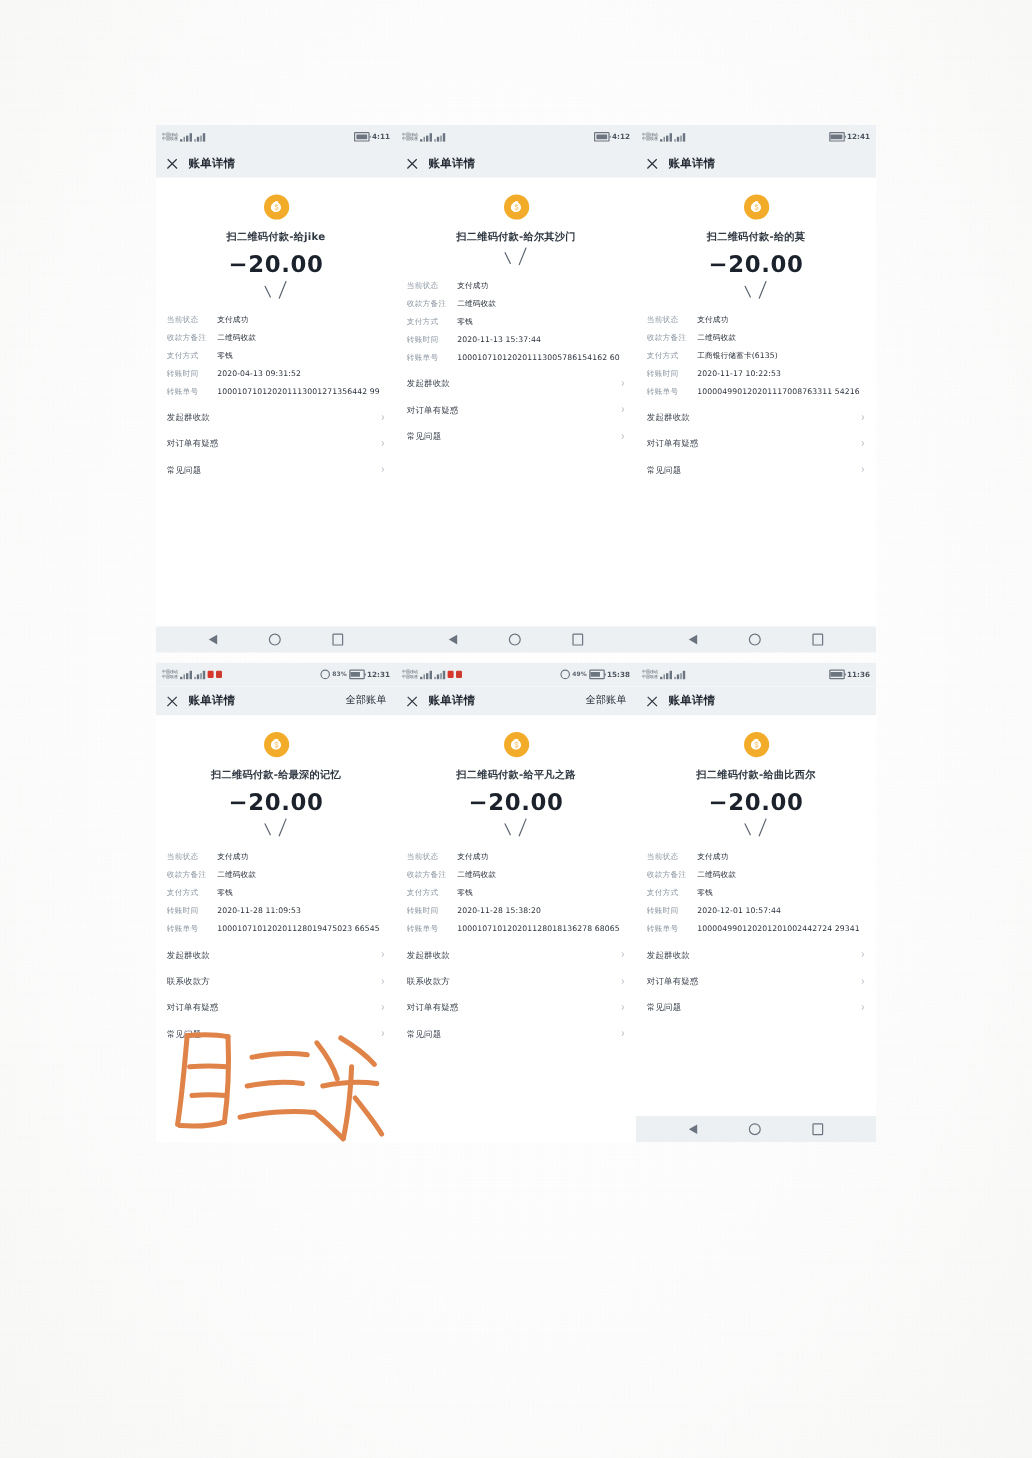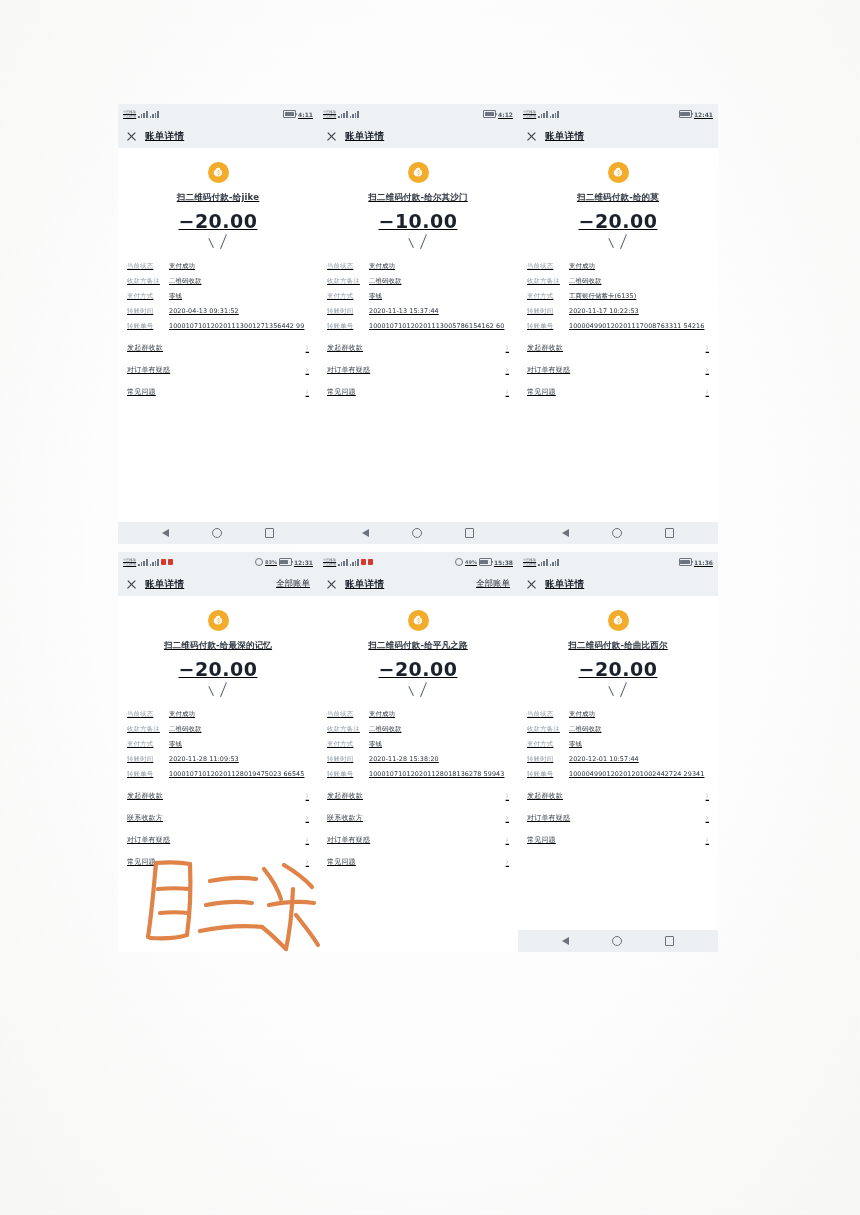--- a/index.html
+++ b/index.html
@@ -26,24 +26,23 @@
     inset: 0;
     pointer-events: none;
     opacity: .35;
     background-image:
       repeating-linear-gradient(0deg, rgba(0,0,0,0.012) 0 1px, rgba(0,0,0,0) 1px 3px),
       repeating-linear-gradient(90deg, rgba(0,0,0,0.010) 0 1px, rgba(0,0,0,0) 1px 4px);
   }
 
   .grid {
     position: absolute;
-    left: 118px;
+    left: 130px;
     top: 104px;
     width: 600px;
-    text-decoration: underline;
   }
 
   .row {
     position: relative;
     display: flex;
     flex-direction: row;
   }
   .row-top { height: 440px; }
   .row-bottom { height: 400px; margin-top: 8px; }
 
@@ -463,21 +462,20 @@
         <div class="screen-body">
           <div class="bag-wrap">
             <div class="bag">
               <svg width="13" height="13" viewBox="0 0 24 24">
                 <path d="M9.2 4.2c0-.6.6-1 1.4-1h2.8c.8 0 1.4.4 1.4 1 0 .5-.4.9-1 1.2 2.9 1.2 5 4 5 7.2 0 4-3.3 7-7.8 7S3.2 16.6 3.2 12.6c0-3.2 2.1-6 5-7.2-.6-.3-1-.7-1-1.2z" fill="#ffffff"></path>
                 <path d="M12 8.1v1M12 16v1M14.3 10c-.4-.8-1.3-1.3-2.4-1.3-1.3 0-2.3.7-2.3 1.7 0 2.2 4.8 1.1 4.8 3.4 0 1-1 1.8-2.4 1.8-1.2 0-2.1-.5-2.5-1.4" stroke="#f3ab2a" stroke-width="1.1" fill="none" stroke-linecap="round"></path>
               </svg>
             </div>
           </div>
           <div class="pay-title">扫二维码付款-给尔其沙门</div>
-          <div class="amount">−10.00</div>
           <div class="check-wrap">
             <div class="check"></div>
           </div>
           <div class="details">
             <div class="drow">
               <div class="dlabel">当前状态</div>
               <div class="dvalue">支付成功</div>
             </div>
             <div class="drow">
               <div class="dlabel">收款方备注</div>
@@ -765,21 +763,21 @@
             <div class="drow">
               <div class="dlabel">支付方式</div>
               <div class="dvalue">零钱</div>
             </div>
             <div class="drow">
               <div class="dlabel">转账时间</div>
               <div class="dvalue">2020-11-28 15:38:20</div>
             </div>
             <div class="drow">
               <div class="dlabel">转账单号</div>
-              <div class="dvalue">100010710120201128018136278 59943</div>
+              <div class="dvalue">100010710120201128018136278 68065</div>
             </div>
           </div>
           <div class="menu">
             <div class="mitem">
               <span>发起群收款</span>
               <span class="chev">›</span>
             </div>
             <div class="mitem">
               <span>联系收款方</span>
               <span class="chev">›</span>

